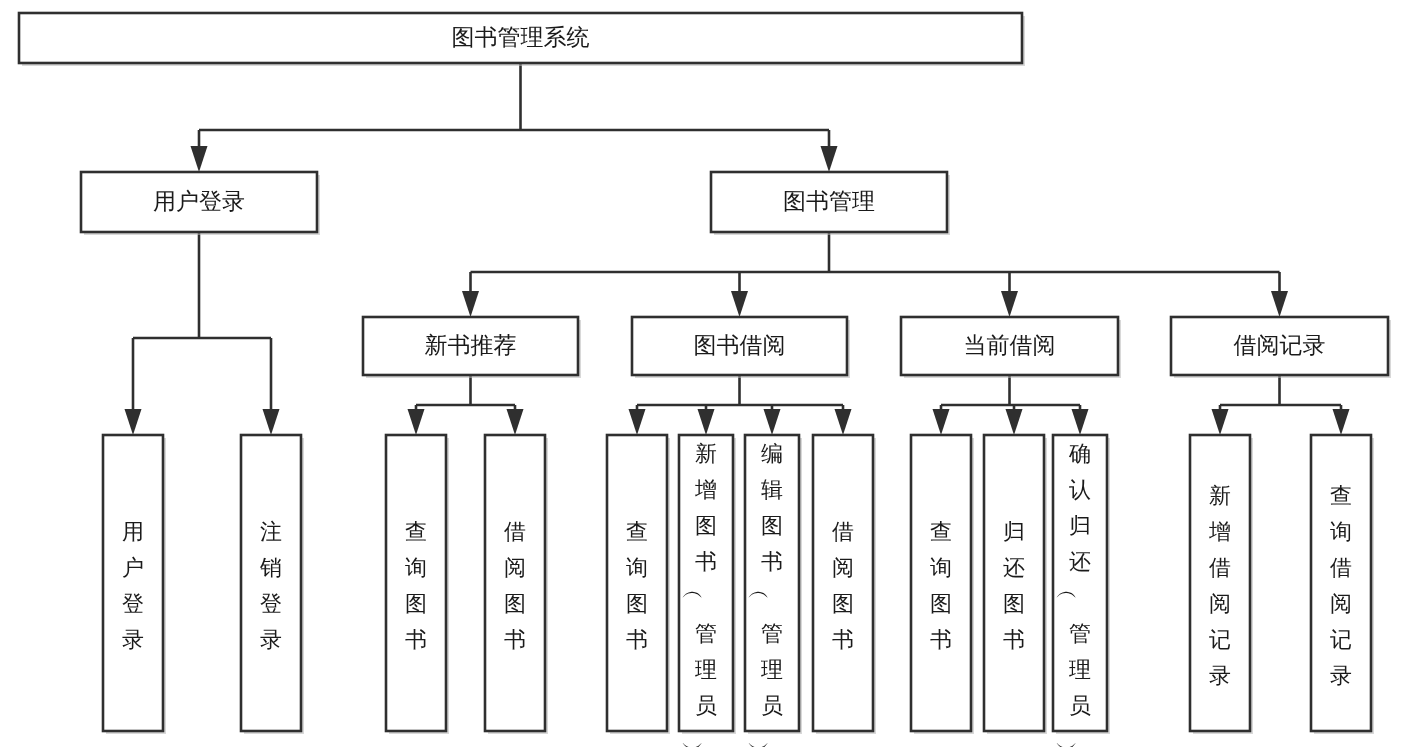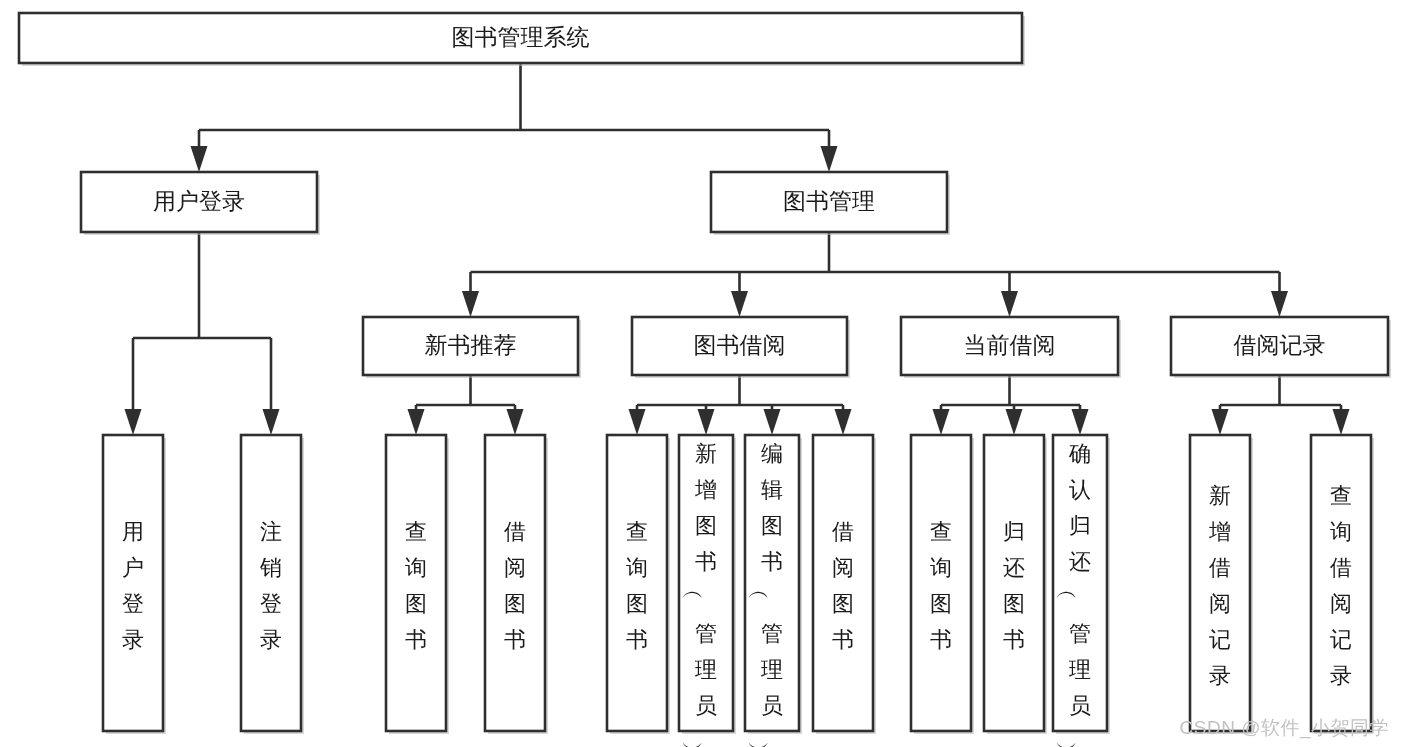--- a/index.html
+++ b/index.html
@@ -225,14 +225,13 @@
           <rect class="node-rect" x="1190" y="435" width="60" height="296"></rect>
           <text class="node-label-v" x="1220" y="503.08"><tspan x="1220" dy="0">新</tspan><tspan x="1220" dy="36">增</tspan><tspan x="1220" dy="36">借</tspan><tspan x="1220" dy="36">阅</tspan><tspan x="1220" dy="36">记</tspan><tspan x="1220" dy="36">录</tspan></text>
         </g>
         <g>
           <rect class="node-shadow" x="1314" y="438" width="60" height="296"></rect>
           <rect class="node-rect" x="1311" y="435" width="60" height="296"></rect>
           <text class="node-label-v" x="1341" y="503.08"><tspan x="1341" dy="0">查</tspan><tspan x="1341" dy="36">询</tspan><tspan x="1341" dy="36">借</tspan><tspan x="1341" dy="36">阅</tspan><tspan x="1341" dy="36">记</tspan><tspan x="1341" dy="36">录</tspan></text>
         </g>
       </g>
   </svg>
-  <div class="watermark">CSDN @软件_小贺同学</div>
 </div>
 
 </body></html>

